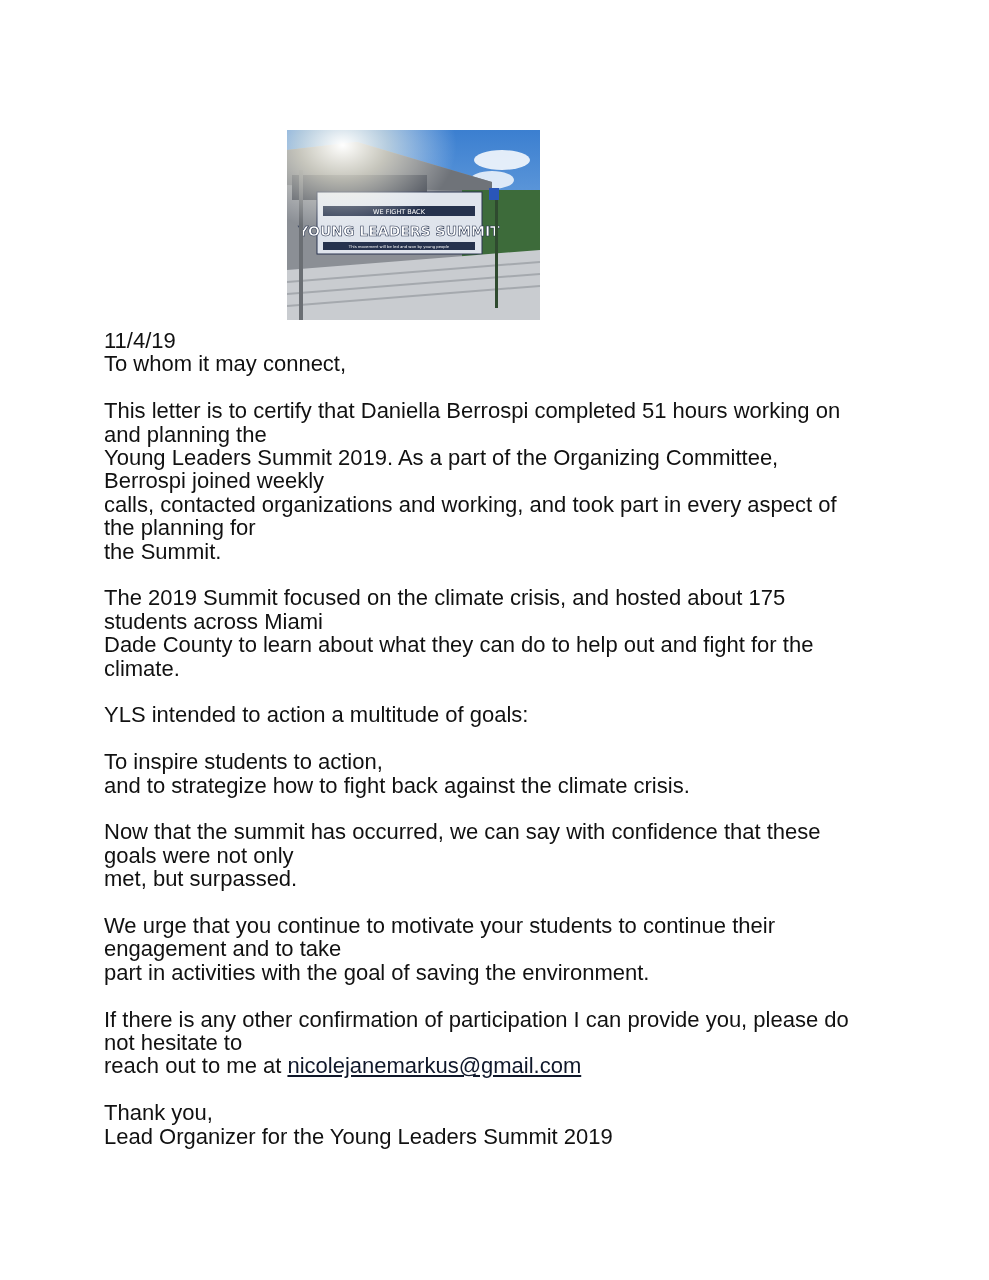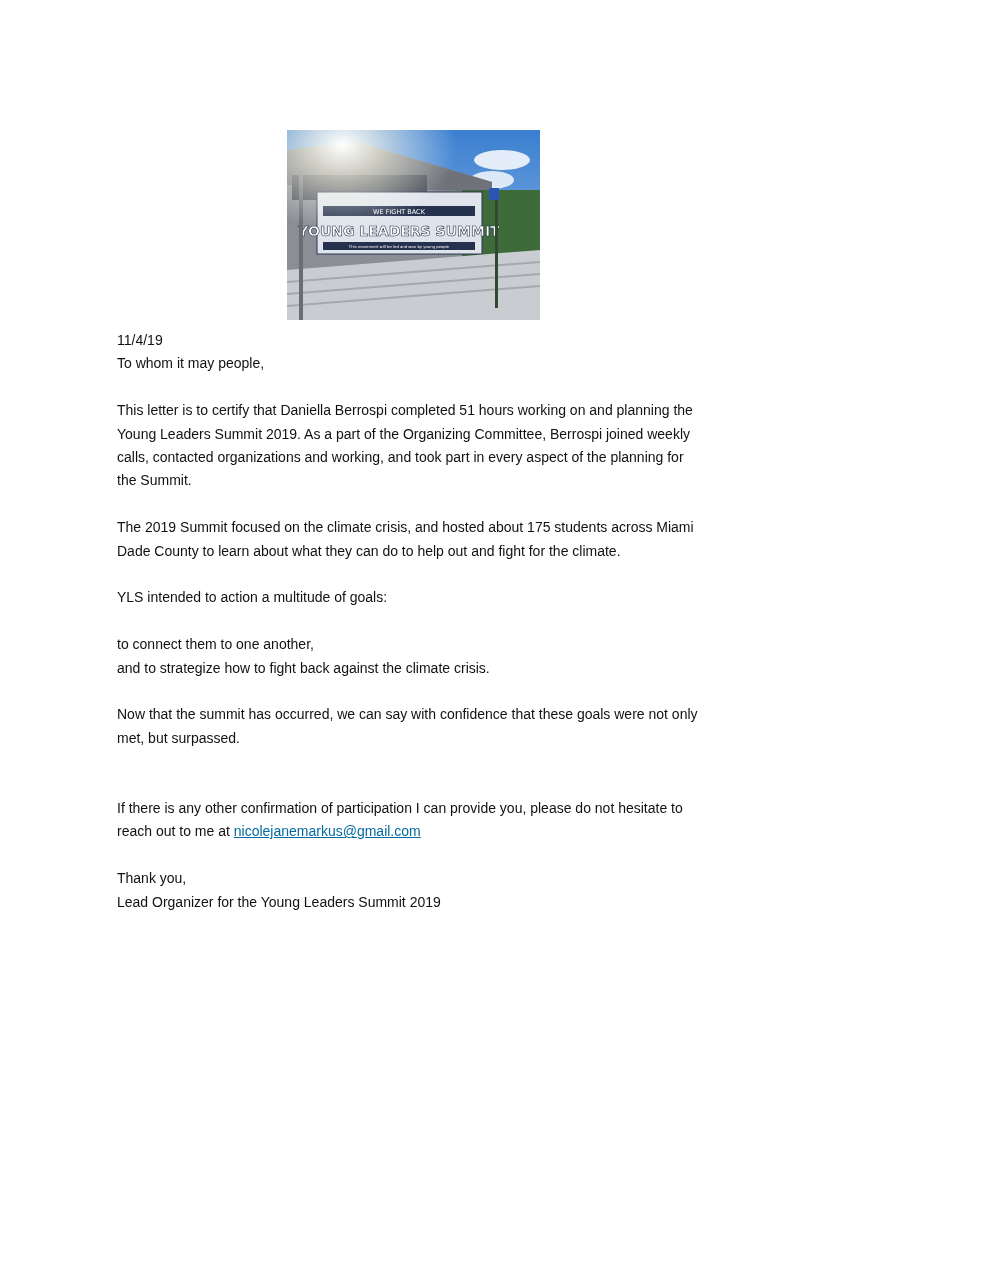--- a/index.html
+++ b/index.html
@@ -1,23 +1,23 @@
 <!DOCTYPE html>
 <html><head>
 <meta charset="utf-8">
 <style>
   html, body { margin:0; padding:0; background:#ffffff; }
   body { width:989px; height:1280px; position:relative; overflow:hidden;
          font-family:"Liberation Sans", sans-serif; color:#111111; }
   .photo { position:absolute; left:287px; top:130px; width:253px; height:190px; overflow:hidden; }
   .photo svg { display:block; }
-  .letter { position:absolute; left:117px; top:329px; width:760px; font-size:14px; line-height:23.4px; }
+  .letter { position:absolute; left:104px; top:329px; width:760px; font-size:22px; line-height:23.4px; }
   .letter p { margin:0; }
   .gap { height:23.4px; }
-  .email { color:#0369a1; text-decoration:underline; }
+  .email { color:#0f172a; text-decoration:underline; }
   .banner-title { font-family:"DejaVu Sans", sans-serif; font-weight:bold; }
 </style>
 </head>
 <body>
 
 <div class="photo">
   <svg width="253" height="190" viewBox="0 0 253 190">
     <defs>
       <linearGradient id="sky" x1="0" y1="0" x2="0" y2="1">
         <stop offset="0" stop-color="#3b7fd0"></stop>
@@ -48,52 +48,56 @@
     <line x1="0" y1="176" x2="253" y2="156" stroke="#a5a9ae" stroke-width="2"></line>
     <rect x="12" y="40" width="4" height="150" fill="#6a6e73"></rect>
     <rect x="208" y="70" width="3" height="108" fill="#2f4a2f"></rect>
     <rect x="202" y="58" width="10" height="12" fill="#2a56b8"></rect>
     <rect x="0" y="0" width="253" height="190" fill="url(#sun)"></rect>
   </svg>
 </div>
 
 <div class="letter">
   <p>11/4/19</p>
-  <p>To whom it may people,</p>
+  <p>To whom it may connect,</p>
   <div class="gap"></div>
 
   <div>
     <p>This letter is to certify that Daniella Berrospi completed 51 hours working on and planning the</p>
     <p>Young Leaders Summit 2019. As a part of the Organizing Committee, Berrospi joined weekly</p>
     <p>calls, contacted organizations and working, and took part in every aspect of the planning for</p>
     <p>the Summit.</p>
   </div>
   <div class="gap"></div>
 
   <div>
     <p>The 2019 Summit focused on the climate crisis, and hosted about 175 students across Miami</p>
     <p>Dade County to learn about what they can do to help out and fight for the climate.</p>
   </div>
   <div class="gap"></div>
 
   <p>YLS intended to action a multitude of goals:</p>
   <div class="gap"></div>
 
   <div>
-    <p>to connect them to one another,</p>
+    <p>To inspire students to action,</p>
     <p>and to strategize how to fight back against the climate crisis.</p>
   </div>
   <div class="gap"></div>
 
   <div>
     <p>Now that the summit has occurred, we can say with confidence that these goals were not only</p>
     <p>met, but surpassed.</p>
   </div>
   <div class="gap"></div>
 
+  <div>
+    <p>We urge that you continue to motivate your students to continue their engagement and to take</p>
+    <p>part in activities with the goal of saving the environment.</p>
+  </div>
   <div class="gap"></div>
 
   <div>
     <p>If there is any other confirmation of participation I can provide you, please do not hesitate to</p>
     <p><span>reach out to me at </span><a class="email" href="mailto:nicolejanemarkus@gmail.com">nicolejanemarkus@gmail.com</a></p>
   </div>
   <div class="gap"></div>
 
   <div>
     <p>Thank you,</p>

